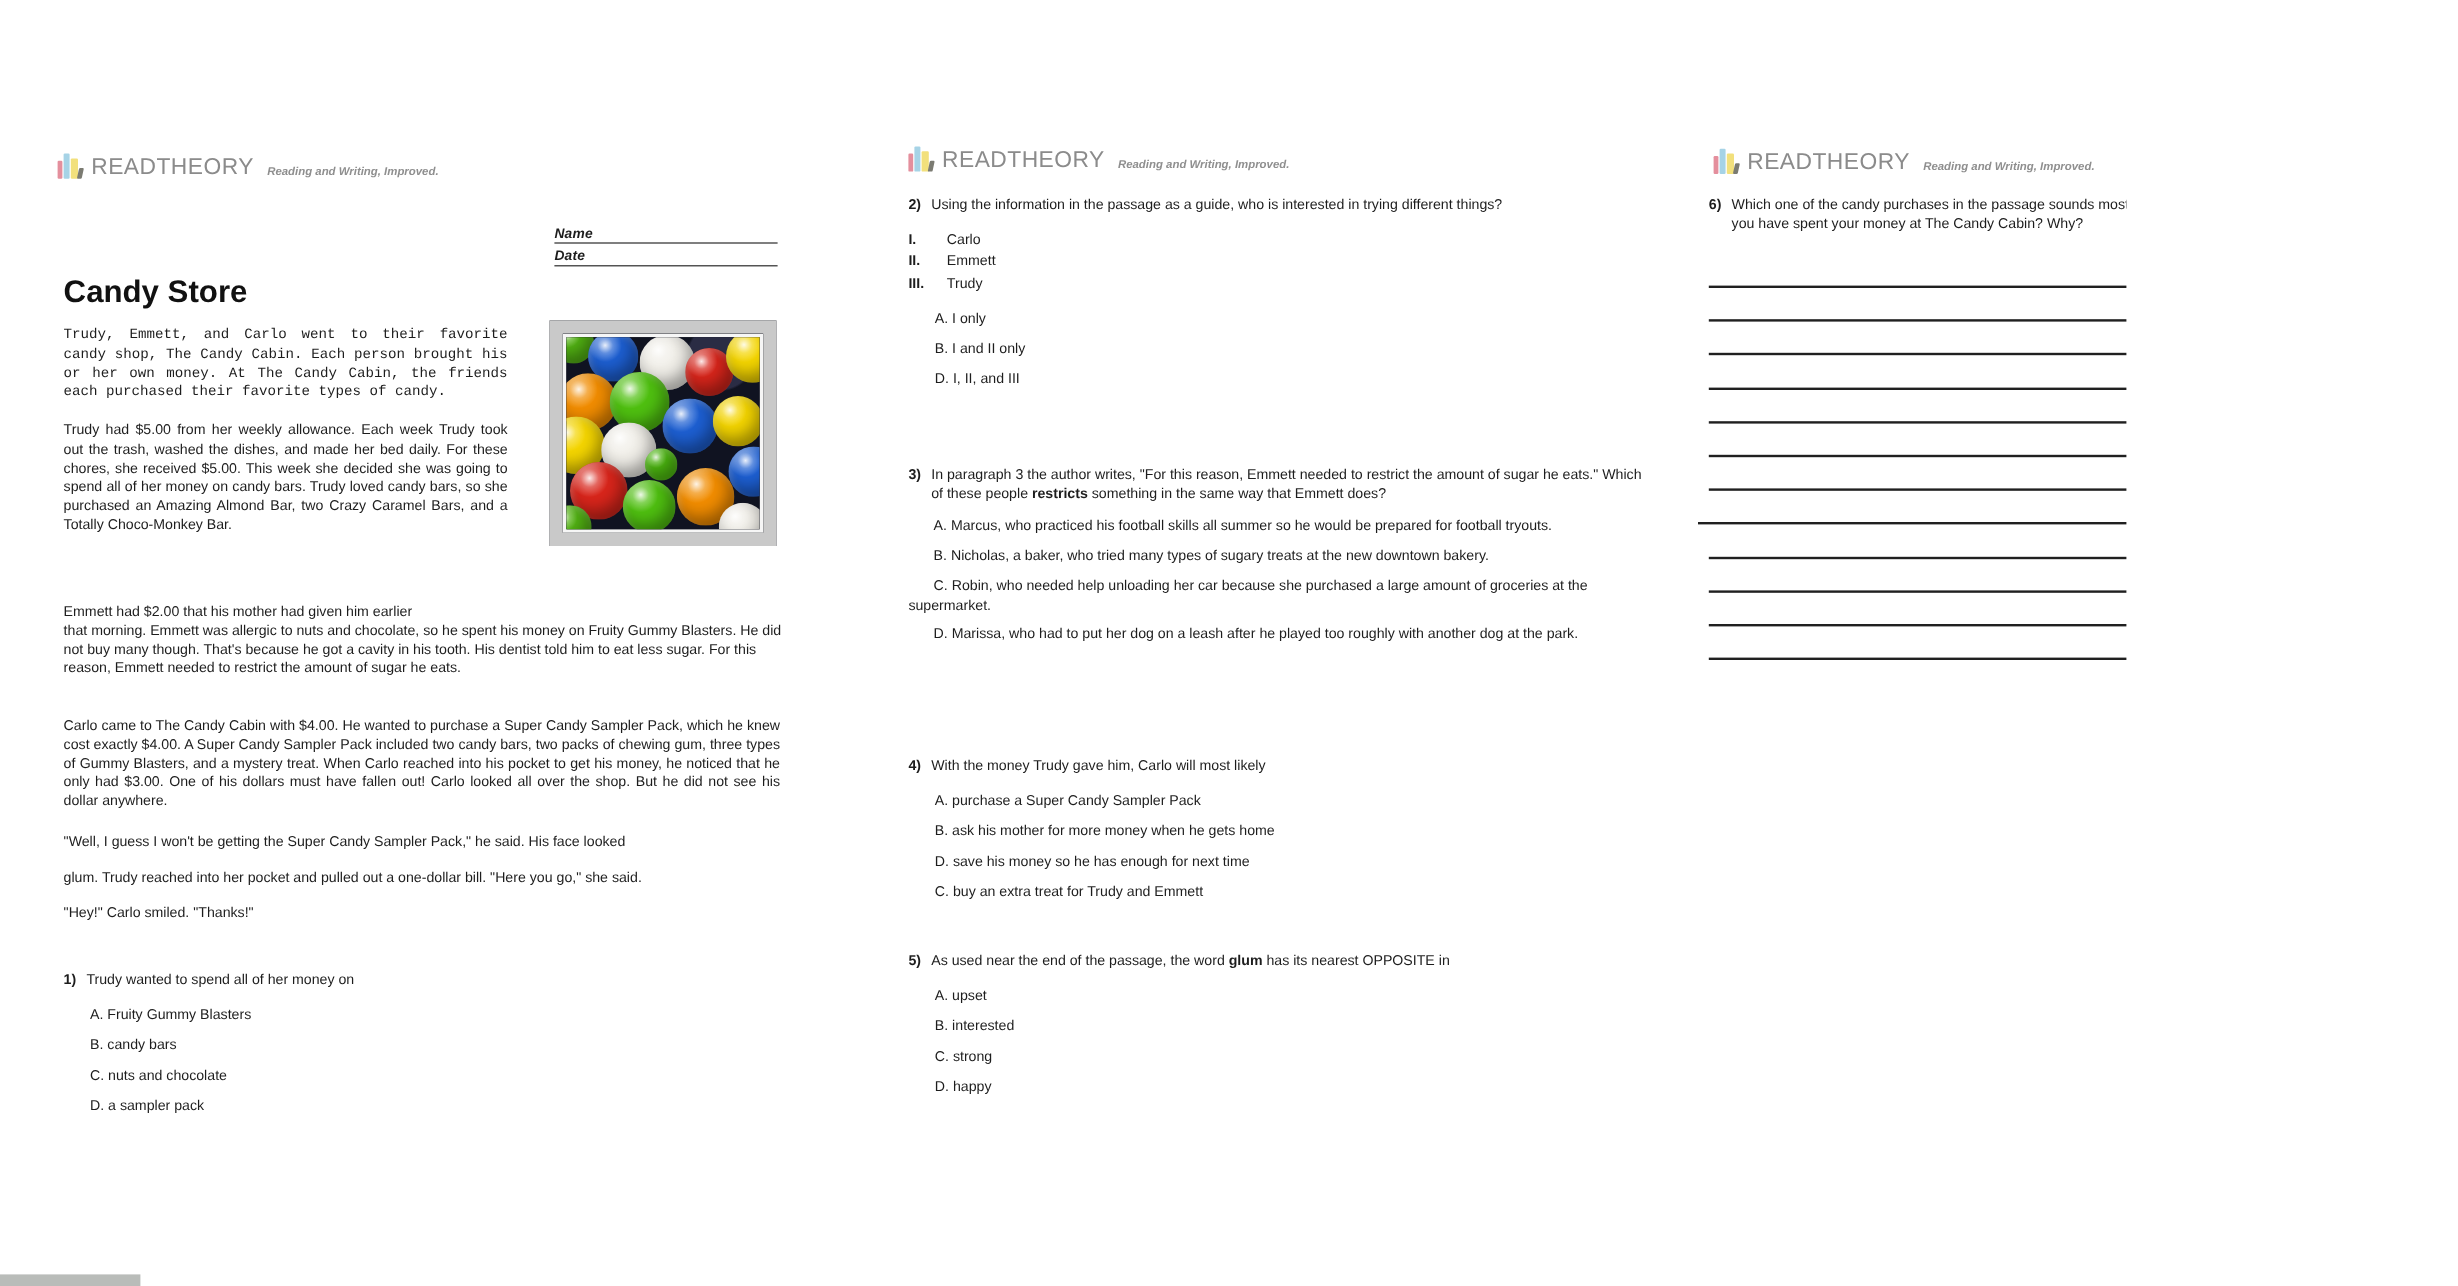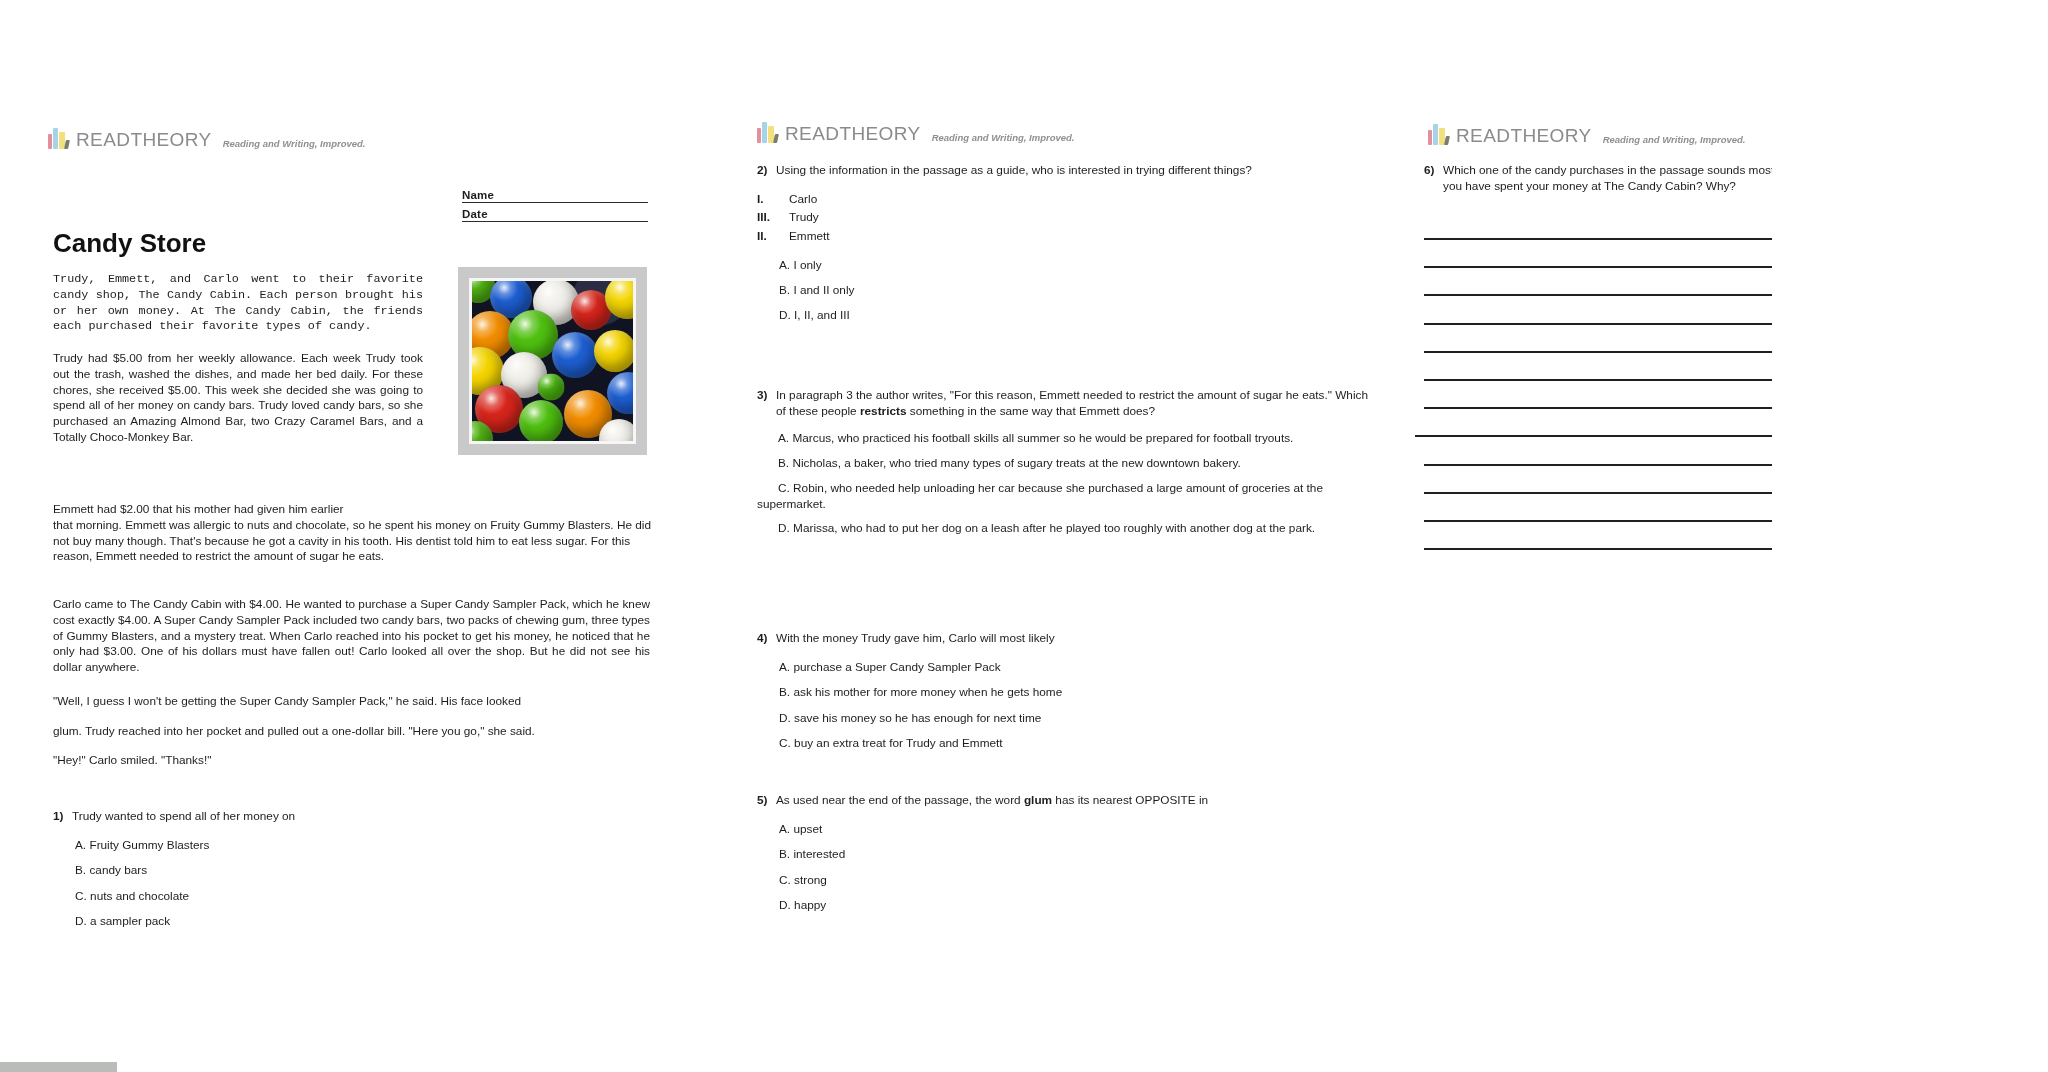--- a/index.html
+++ b/index.html
@@ -9,21 +9,21 @@
   .brand{position:absolute;display:flex;align-items:flex-end;white-space:nowrap;}
   .books-icon{display:inline-flex;align-items:flex-end;gap:1px;margin-right:7px;}
   .books-icon i{display:block;border-radius:1px;}
   .books-icon .b1{width:4px;height:15px;background:#e48f9d;}
   .books-icon .b2{width:5px;height:21px;background:#a6d3e6;}
   .books-icon .b3{width:6px;height:17px;background:#f2e07c;}
   .books-icon .b4{width:4px;height:9px;background:#7b7b72;transform:skewX(-12deg);margin-left:-1px;}
   .brand-name{font-size:19px;color:#8b8b8b;letter-spacing:.4px;line-height:1;}
   .brand-tag{font-size:9.5px;font-style:italic;font-weight:bold;color:#8f8f8f;margin-left:11px;line-height:1.2;}
   
-  .namedate{position:absolute;left:462px;top:189px;width:186px;font-size:11.5px;}
+  .namedate{position:absolute;left:462px;top:189px;width:186px;font-size:11.5px;font-style:italic;}
   .nd-row{border-bottom:1.6px solid #2b2b2b;padding-bottom:1px;margin-bottom:5px;font-weight:bold;letter-spacing:.2px;}
   h1.title{position:absolute;left:53px;top:228px;margin:0;font-size:26px;font-weight:bold;color:#111;}
   .body-txt{position:absolute;margin:0;font-size:11.8px;line-height:15.8px;color:#1d1d1d;}
   .just{text-align:justify;}
   .p1{left:53px;top:272px;width:370px;font-family:Liberation Mono, monospace;}
   .p2{left:53px;top:351px;width:370px;}
   .p3{left:53px;top:502px;width:601px;}
   .p4{left:53px;top:597px;width:597px;}
   .dialogue{position:absolute;left:53px;top:694px;width:604px;font-size:11.8px;}
   .dialogue div{margin-bottom:15.5px;}
@@ -147,26 +147,26 @@
       <div class="q-head">
         <span class="q-num">2)</span>
         <span class="q-text"><span>Using the information in the passage as a guide, who is interested in trying different things?</span><span class="q-bold"></span><span></span></span>
       </div>
       <div class="roman">
         <div class="roman-row">
             <span class="roman-num">I.</span>
             <span>Carlo</span>
           </div>
         <div class="roman-row">
+            <span class="roman-num">II.</span>
+            <span>Emmett</span>
+          </div>
+        <div class="roman-row">
             <span class="roman-num">III.</span>
             <span>Trudy</span>
-          </div>
-        <div class="roman-row">
-            <span class="roman-num">II.</span>
-            <span>Emmett</span>
           </div>
       </div>
       <div class="options">
         <div class="opt">A. I only</div>
         <div class="opt">B. I and II only</div>
         <div class="opt">D. I, II, and III</div>
       </div>
     </div>
 
     <div class="question q3">

